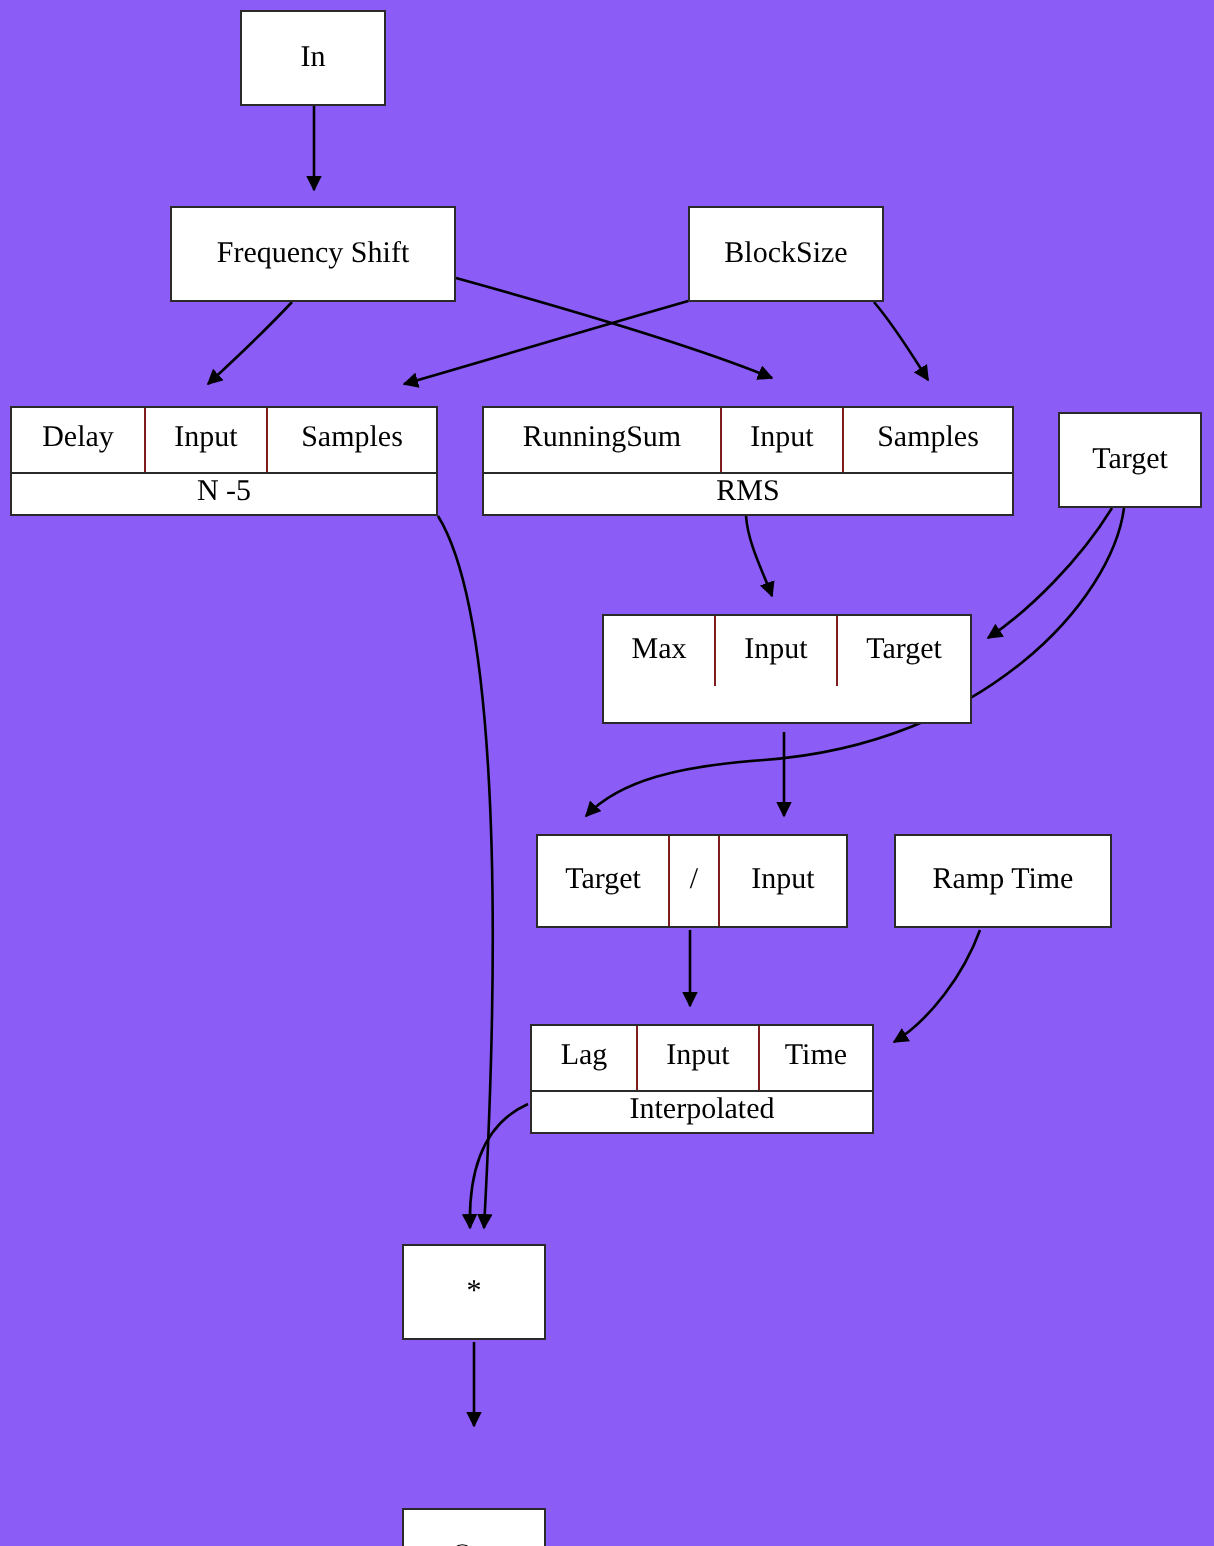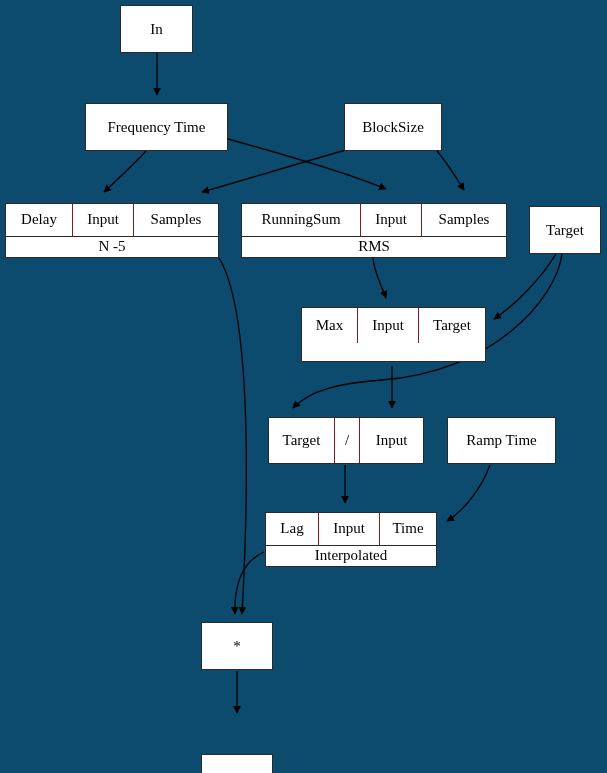--- a/index.html
+++ b/index.html
@@ -4,21 +4,21 @@
 <style>
   html, body {
     margin: 0;
     padding: 0;
     background: #ffffff;
   }
   #canvas {
     position: relative;
     width: 607px;
     height: 773px;
-    background: #0c4a6e;
+    background: #8b5cf6;
     font-family: "Liberation Serif", "DejaVu Serif", serif;
     overflow: hidden;
   }
   svg.edges {
     position: absolute;
     left: 0;
     top: 0;
     width: 607px;
     height: 773px;
     pointer-events: none;
@@ -112,21 +112,21 @@
 
       <path d="M 237,671 L 237,713"></path>
     </g>
   </svg>
 
   <div class="node simple" style="left:120px; top:5px; width:73px; height:48px;">
     <span>In</span>
   </div>
 
   <div class="node simple" style="left:85px; top:103px; width:143px; height:48px;">
-    <span>Frequency Time</span>
+    <span>Frequency Shift</span>
   </div>
 
   <div class="node simple" style="left:344px; top:103px; width:98px; height:48px;">
     <span>BlockSize</span>
   </div>
 
   <div class="node" style="left:5px; top:203px; width:214px; height:55px;">
     <div class="rowtop">
       <div class="cell" style="width:67px;">Delay</div>
       <div class="cell" style="width:61px;">Input</div>

